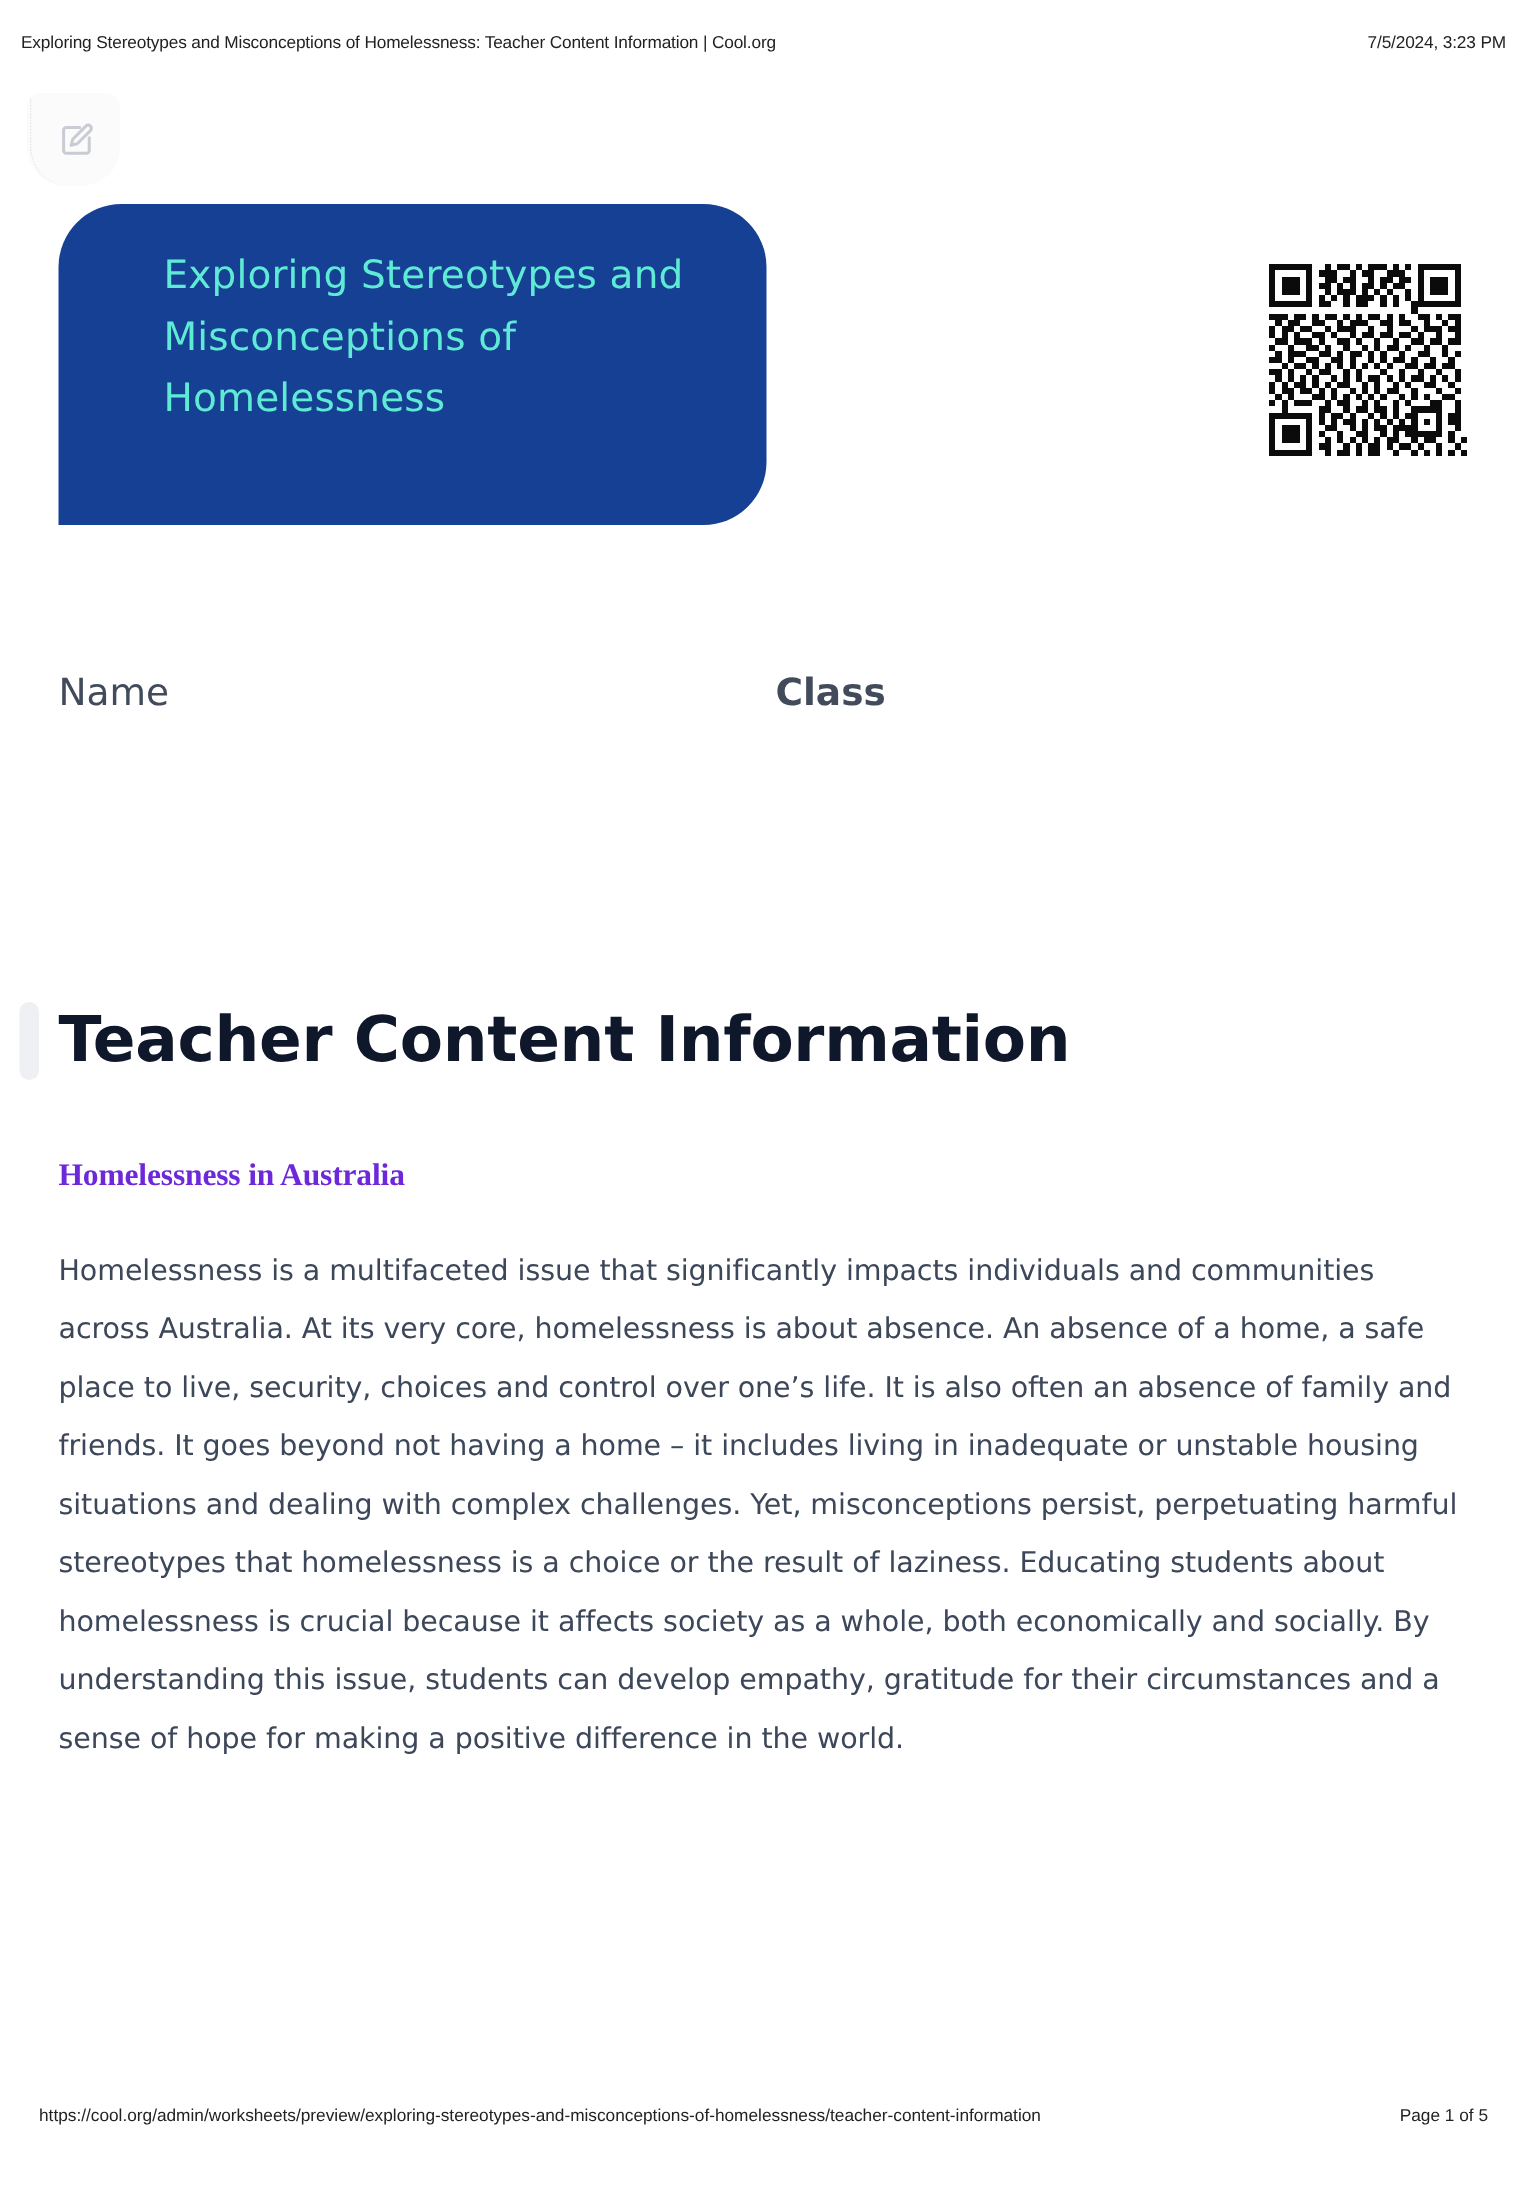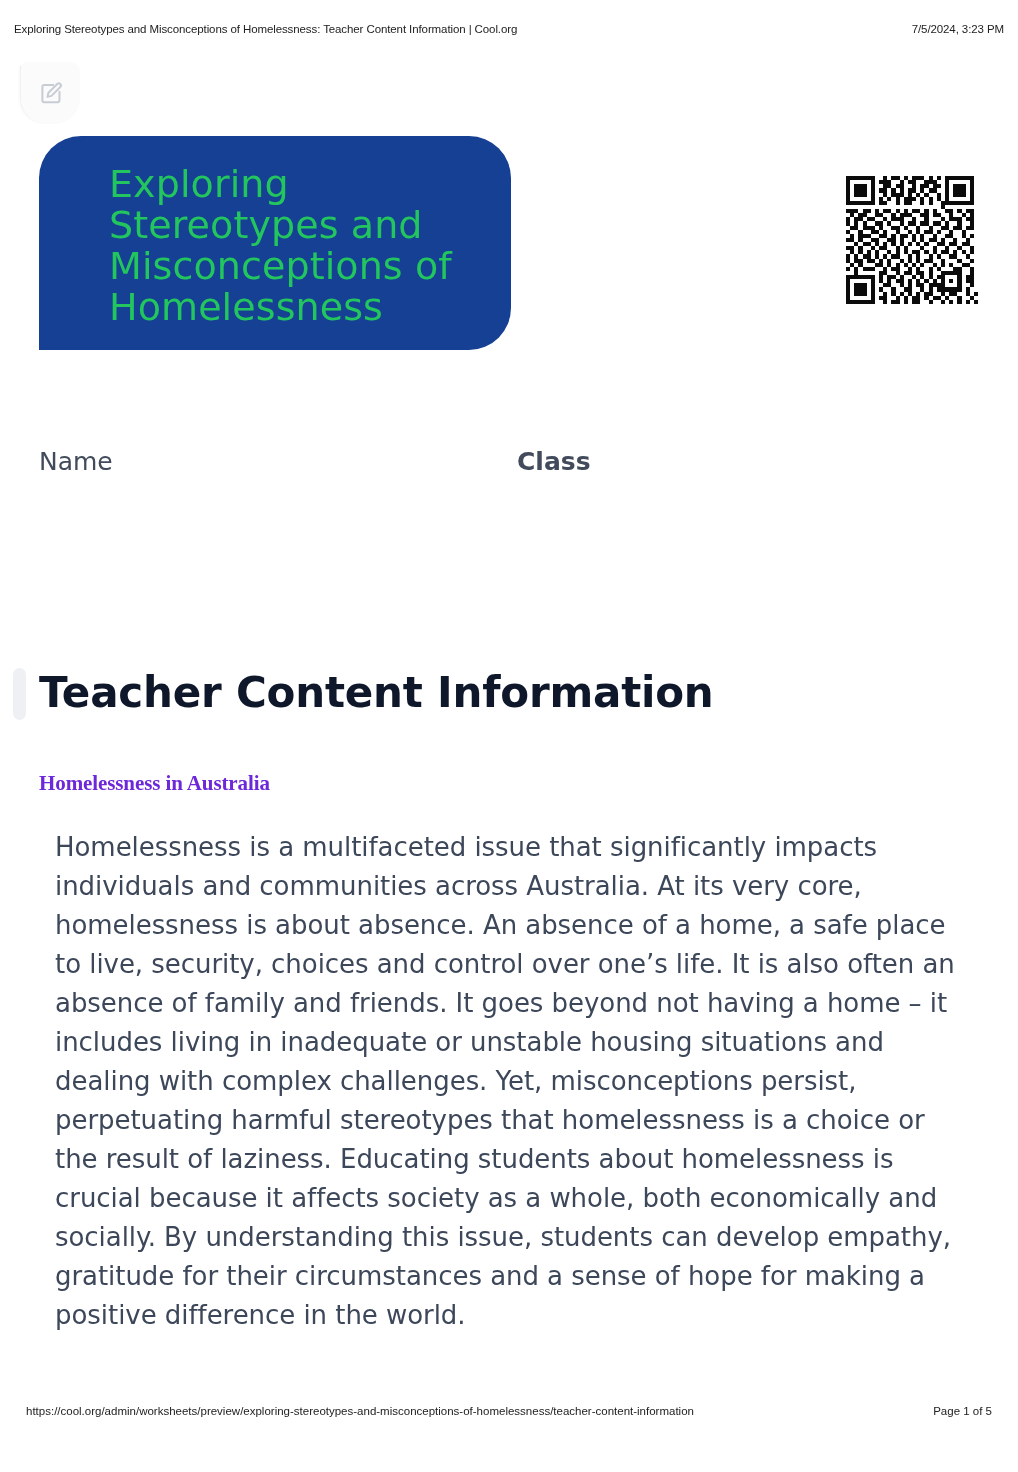--- a/index.html
+++ b/index.html
@@ -71,22 +71,22 @@
     position: absolute;
     left: 39px;
     top: 136px;
     width: 472px;
     height: 214px;
     background: #164093;
     border-radius: 42px 42px 42px 0;
     padding: 28px 34px 0 70px;
   }
   .title-card .title-text {
-    color: #22c55e;
-    font-size: 38px;
+    color: #5eead4;
+    font-size: 26px;
     line-height: 41px;
     font-weight: 400;
     letter-spacing: 0.1px;
     font-family: "DejaVu Sans", sans-serif;
   }
 
   
   .qr-wrap {
     position: absolute;
     left: 842px;
@@ -156,24 +156,24 @@
   .content .sub-heading {
     font-size: 21px;
     line-height: 30px;
     font-weight: 700;
     color: #6d28d9;
     margin: 0 0 30px 0;
     letter-spacing: -0.1px;
     font-family: Liberation Serif, serif;
   }
   .content .body-paragraph {
-    font-size: 26px;
+    font-size: 19px;
     line-height: 39px;
     color: #3d475a;
-    margin: 16px;
+    margin: 0;
     font-weight: 400;
     letter-spacing: -0.05px;
     font-family: "DejaVu Sans", sans-serif;
   }
 
   
   .print-footer {
     position: absolute;
     bottom: 52px;
     left: 0;

